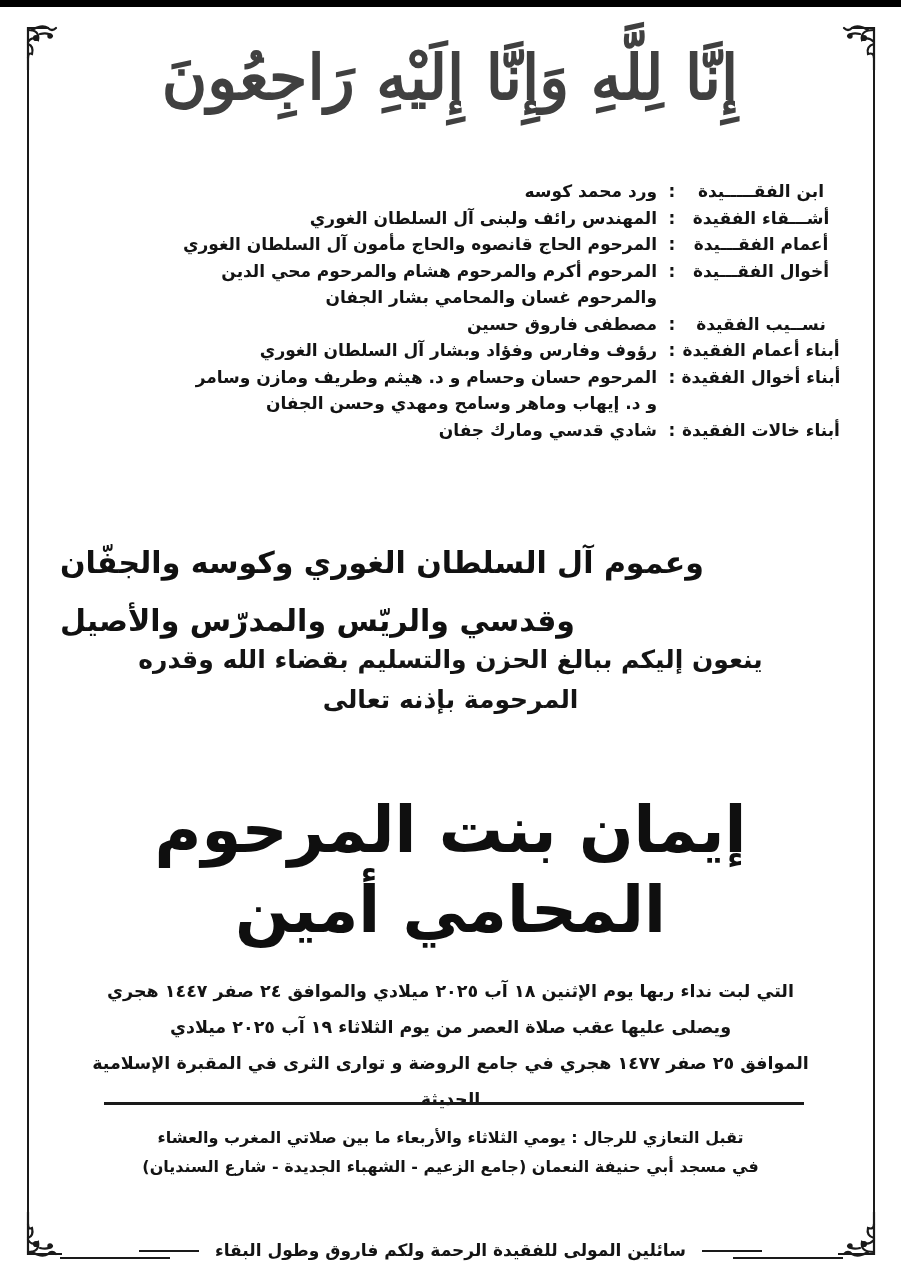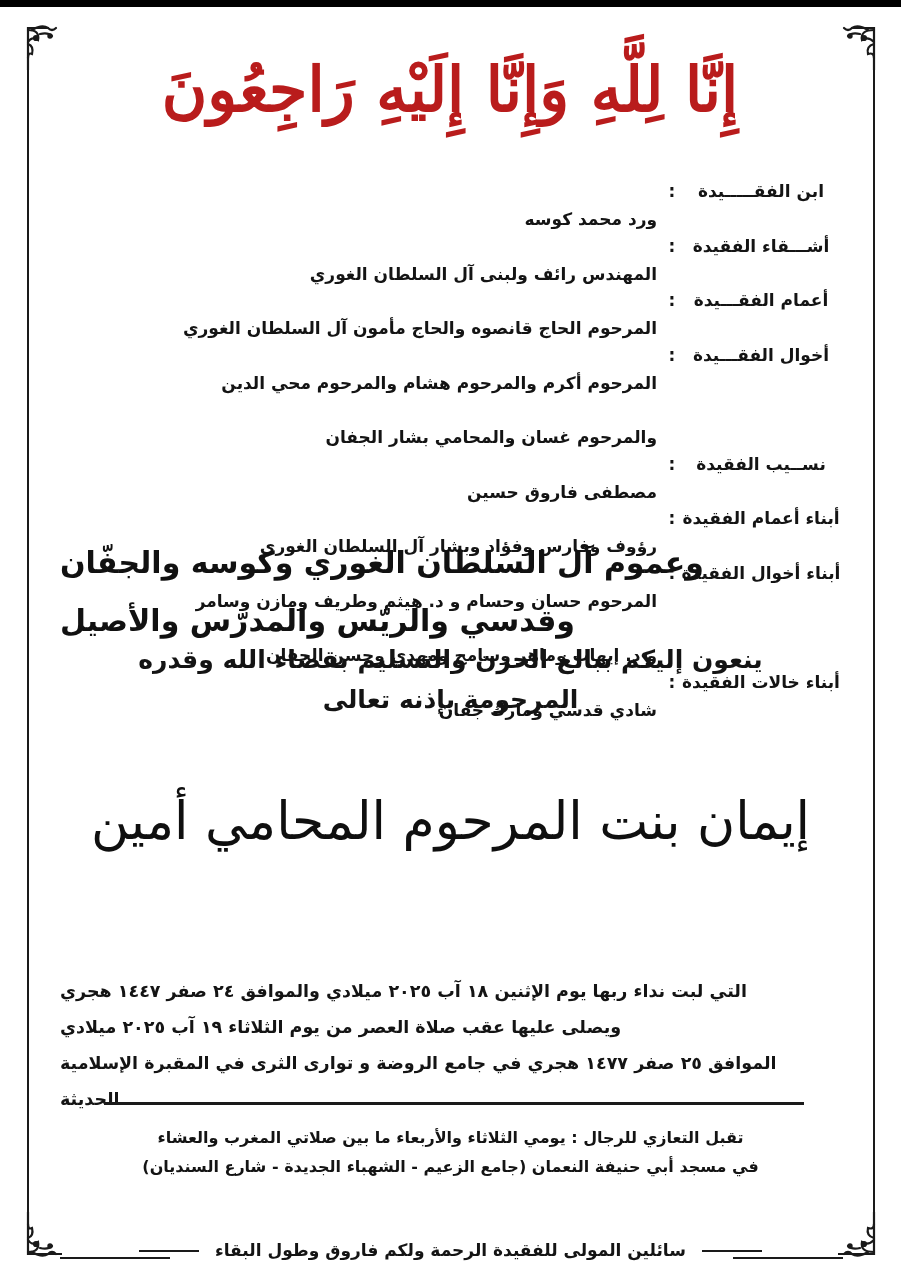--- a/index.html
+++ b/index.html
@@ -30,29 +30,29 @@
 
     .corner { position: absolute; width: 44px; height: 48px; }
     .corner svg { width: 100%; height: 100%; }
     .corner-tl { left: 18px; top: 22px; }
     .corner-tr { left: 838px; top: 22px; }
     .corner-bl { left: 18px; top: 1212px; }
     .corner-br { left: 838px; top: 1212px; }
 
     .verse {
       position: absolute;
-      left: 150px; top: 30px;
+      left: 150px; top: 18px;
       width: 600px; height: 120px;
       text-align: center;
       font-family: "DejaVu Serif", "Liberation Serif", serif;
       font-size: 62px;
       line-height: 120px;
       font-weight: bold;
       letter-spacing: 0;
-      color: #b91c1c;
+      color: #404040;
     }
 
     
     .relatives {
       position: absolute;
       right: 60px;
       top: 178px;
       width: 620px;
     }
     .rel-row {
@@ -71,21 +71,21 @@
     }
     .rel-colon {
       width: 18px;
       flex: 0 0 18px;
       text-align: center;
     }
     .rel-values {
       flex: 1 1 auto;
       padding-right: 6px;
     }
-    .rel-values div { white-space: nowrap; margin-top: 28px; }
+    .rel-values div { white-space: nowrap; }
 
     .families {
       position: absolute;
       left: 60px; top: 534px;
       width: 781px;
       text-align: left;
       font-size: 30px;
       font-weight: bold;
       line-height: 58px;
       color: #111;
@@ -97,30 +97,30 @@
       text-align: center;
       font-size: 25px;
       font-weight: bold;
       line-height: 40px;
     }
     .deceased {
       position: absolute;
       left: 40px; top: 790px;
       width: 821px;
       text-align: center;
-      font-size: 52px;
-      font-weight: normal;
-      line-height: 62px;
+      font-size: 64px;
+      font-weight: bold;
+      line-height: 80px;
       color: #0f0f0f;
     }
     .details {
       position: absolute;
       left: 60px; top: 973px;
       width: 781px;
-      text-align: left;
+      text-align: center;
       font-size: 17.5px;
       font-weight: bold;
       line-height: 36px;
     }
     .divider {
       position: absolute;
       left: 104px; top: 1102px;
       width: 700px; height: 3px;
       background: #1a1a1a;
     }

